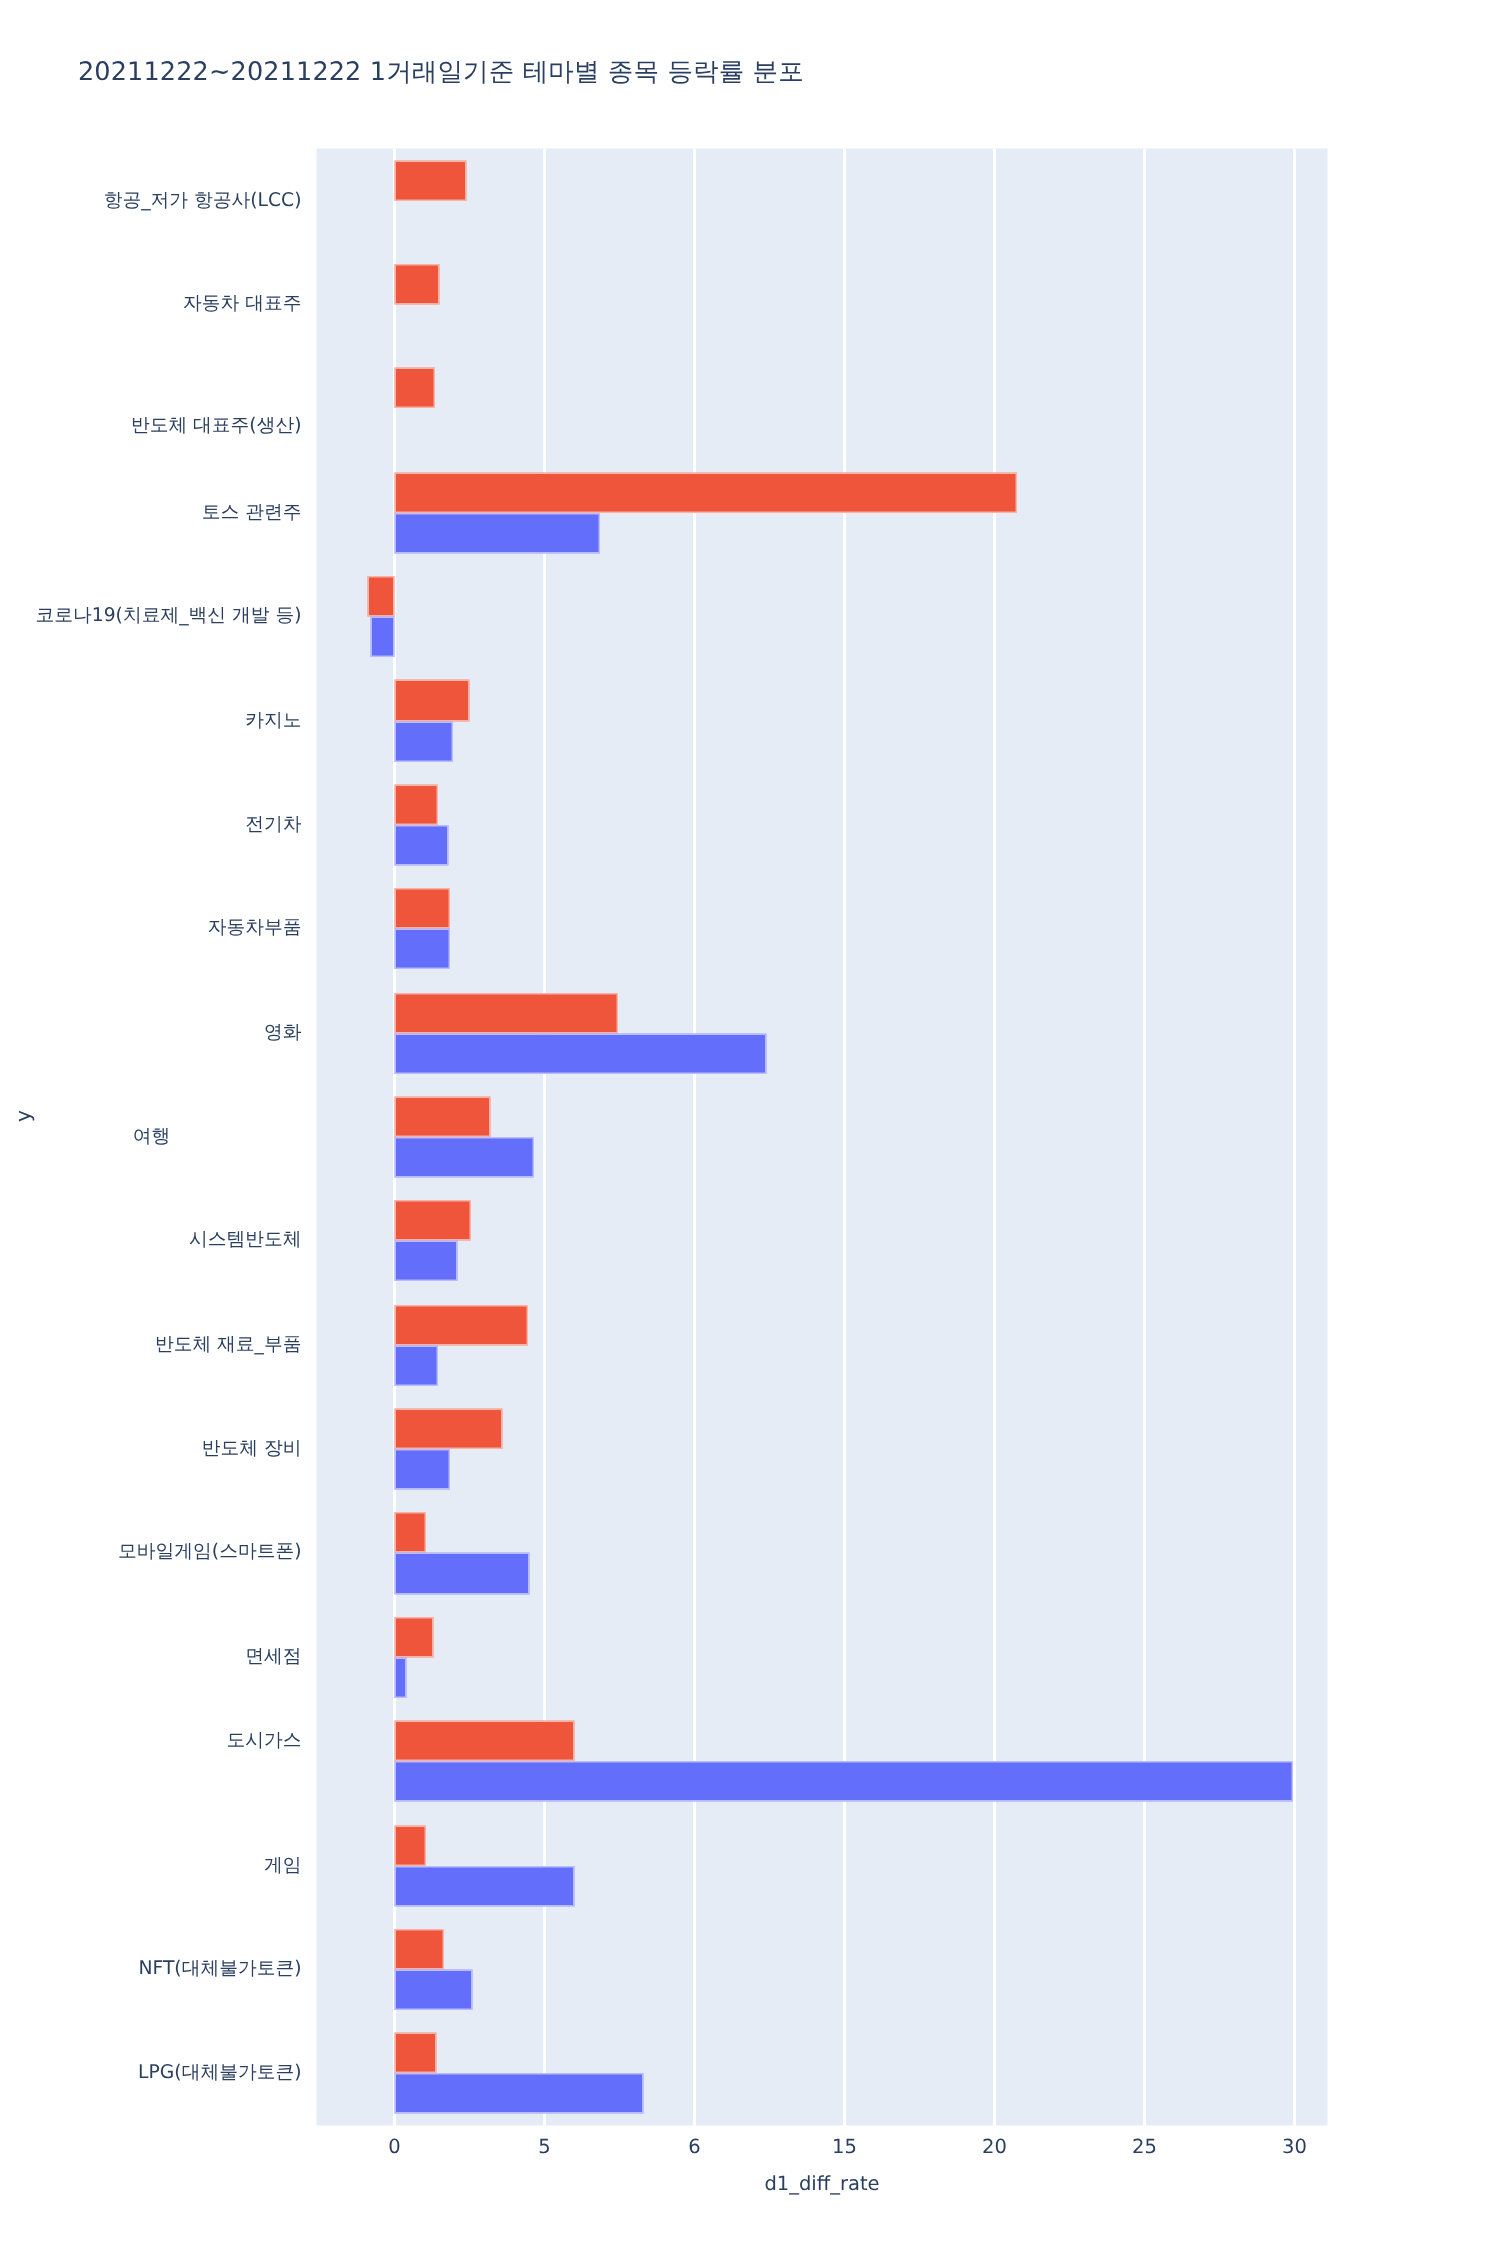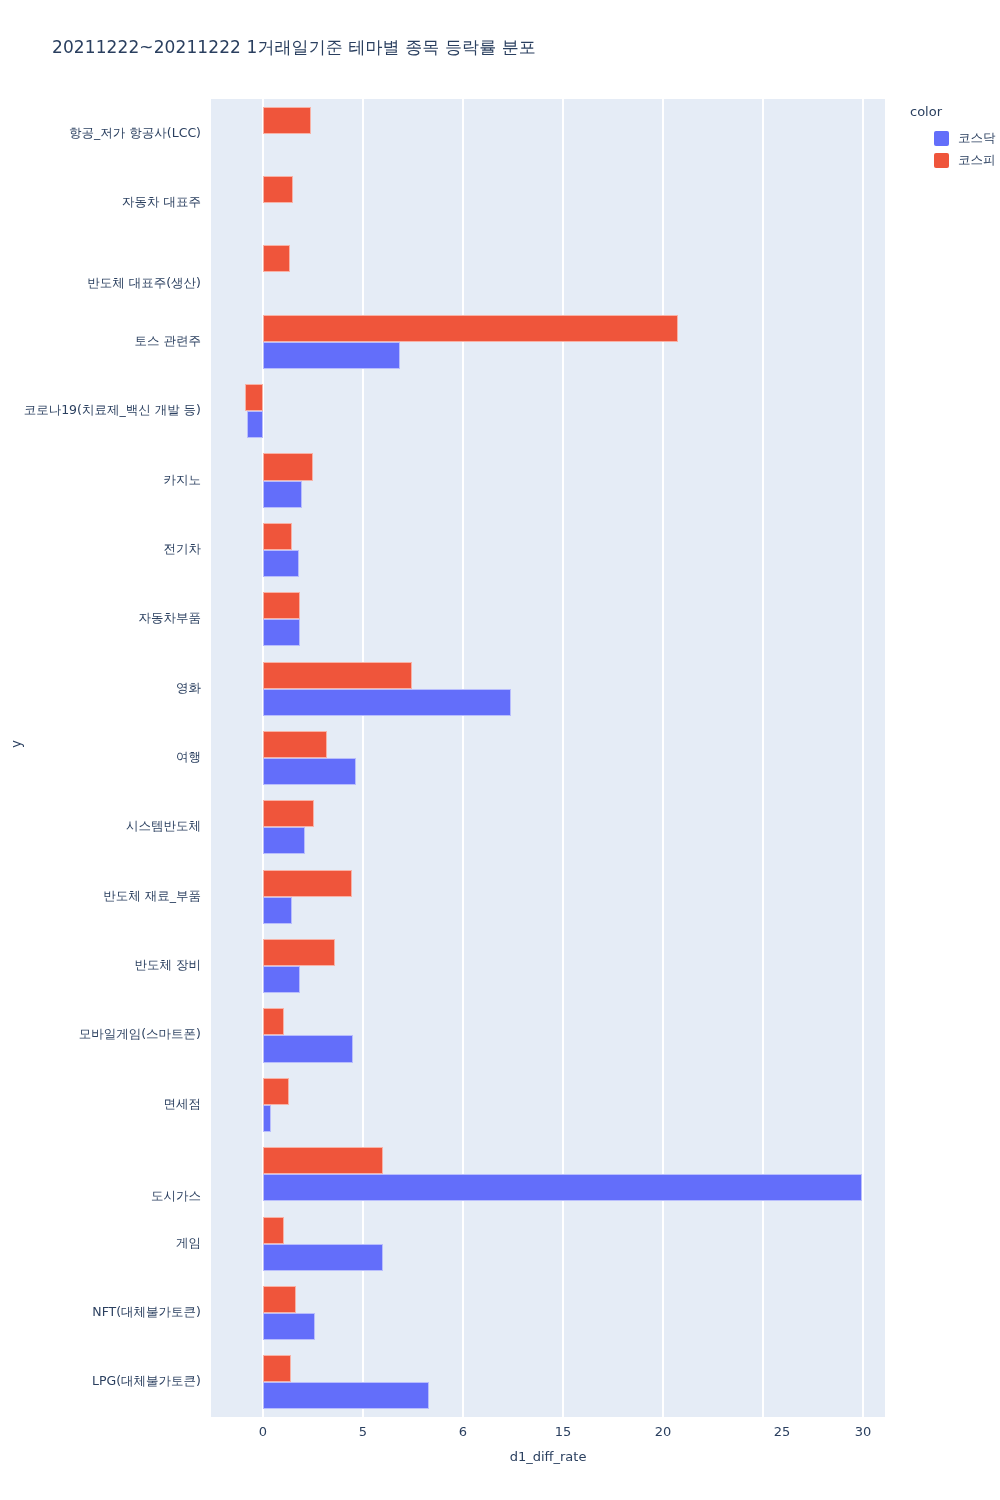--- a/index.html
+++ b/index.html
@@ -136,27 +136,27 @@
   <div id="y-axis-labels">
       <div class="ytick" style="top: 27.6842px;">항공_저가 항공사(LCC)</div>
       <div class="ytick" style="top: 97.0526px;">자동차 대표주</div>
       <div class="ytick" style="top: 166.421px; margin-top: 12px;">반도체 대표주(생산)</div>
       <div class="ytick" style="top: 235.789px;">토스 관련주</div>
       <div class="ytick" style="top: 305.158px;">코로나19(치료제_백신 개발 등)</div>
       <div class="ytick" style="top: 374.526px;">카지노</div>
       <div class="ytick" style="top: 443.895px;">전기차</div>
       <div class="ytick" style="top: 513.263px;">자동차부품</div>
       <div class="ytick" style="top: 582.632px;">영화</div>
-      <div class="ytick" style="top: 652px;">여행</div>
+      <div class="ytick" style="top: 652px; text-align: center;">여행</div>
       <div class="ytick" style="top: 721.368px;">시스템반도체</div>
       <div class="ytick" style="top: 790.737px;">반도체 재료_부품</div>
       <div class="ytick" style="top: 860.105px;">반도체 장비</div>
       <div class="ytick" style="top: 929.474px;">모바일게임(스마트폰)</div>
       <div class="ytick" style="top: 998.842px;">면세점</div>
-      <div class="ytick" style="top: 1091px;">도시가스</div>
+      <div class="ytick" style="top: 1055px;">도시가스</div>
       <div class="ytick" style="top: 1137.58px;">게임</div>
       <div class="ytick" style="top: 1206.95px;">NFT(대체불가토큰)</div>
       <div class="ytick" style="top: 1276.32px;">LPG(대체불가토큰)</div>
     </div>
 
   <div id="plot-area">
     <div id="gridlines">
         <div class="gridline" style="left: 51px;"></div>
         <div class="gridline" style="left: 151px;"></div>
         <div class="gridline" style="left: 251px;"></div>
@@ -279,34 +279,21 @@
       <div class="xtick-label" style="left: 263px;">0</div>
       <div class="xtick-mark" style="left: 363px;"></div>
       <div class="xtick-label" style="left: 363px;">5</div>
       <div class="xtick-mark" style="left: 463px;"></div>
       <div class="xtick-label" style="left: 463px;">6</div>
       <div class="xtick-mark" style="left: 563px;"></div>
       <div class="xtick-label" style="left: 563px;">15</div>
       <div class="xtick-mark" style="left: 663px;"></div>
       <div class="xtick-label" style="left: 663px;">20</div>
       <div class="xtick-mark" style="left: 763px;"></div>
-      <div class="xtick-label" style="left: 782px; text-align: right;">25</div>
+      <div class="xtick-label" style="left: 763px; text-align: right;">25</div>
       <div class="xtick-mark" style="left: 863px;"></div>
       <div class="xtick-label" style="left: 863px;">30</div>
     </div>
   <div id="x-axis-title">d1_diff_rate</div>
   <div id="y-axis-title">y</div>
 
-  <div id="legend">
-    <div id="legend-title">color</div>
-    <div id="legend-items">
-        <div class="legend-item">
-          <span class="legend-swatch" style="background-color: rgb(99, 110, 250);"></span>
-          <span class="legend-label">코스닥</span>
-        </div>
-        <div class="legend-item">
-          <span class="legend-swatch" style="background-color: rgb(239, 85, 59);"></span>
-          <span class="legend-label">코스피</span>
-        </div>
-      </div>
-  </div>
 
 </div>
 
 </body></html>

